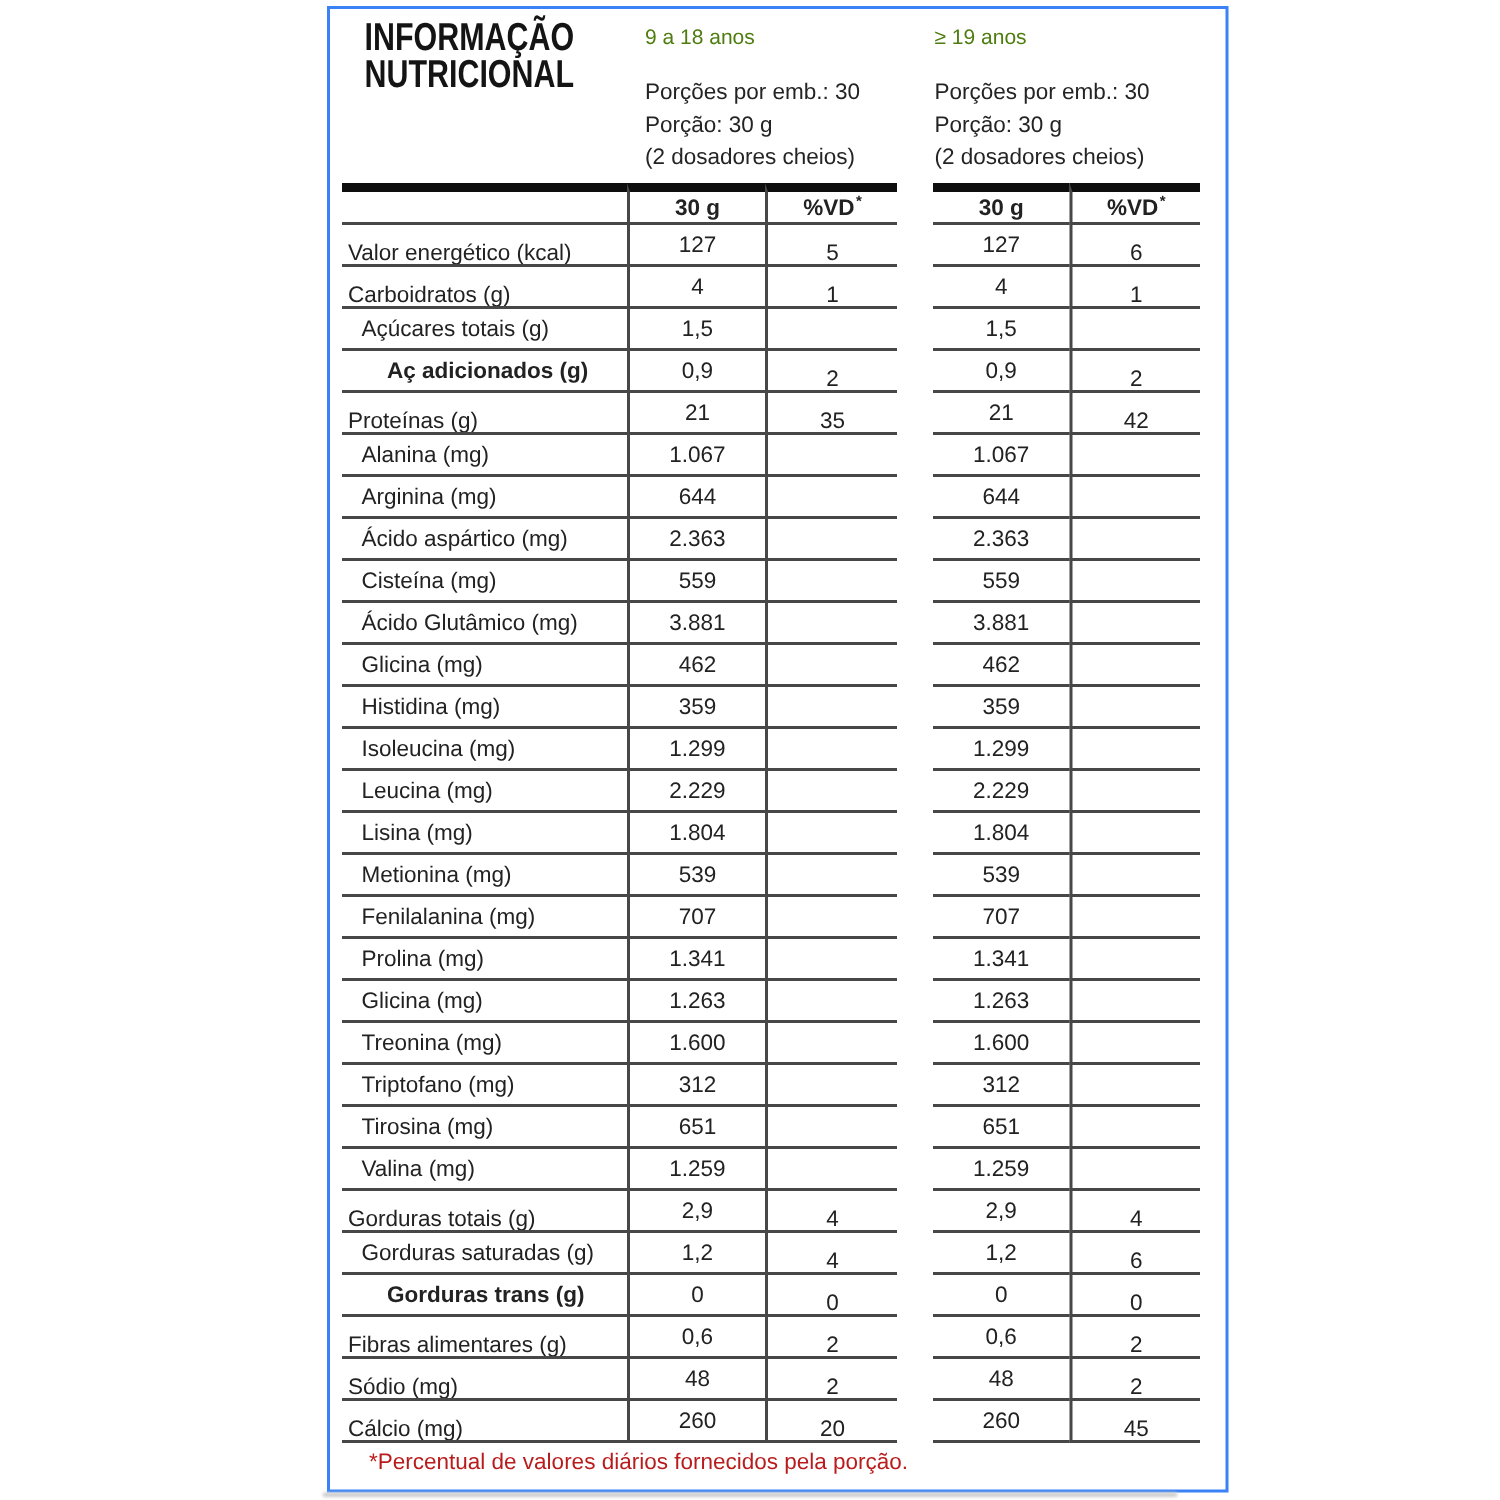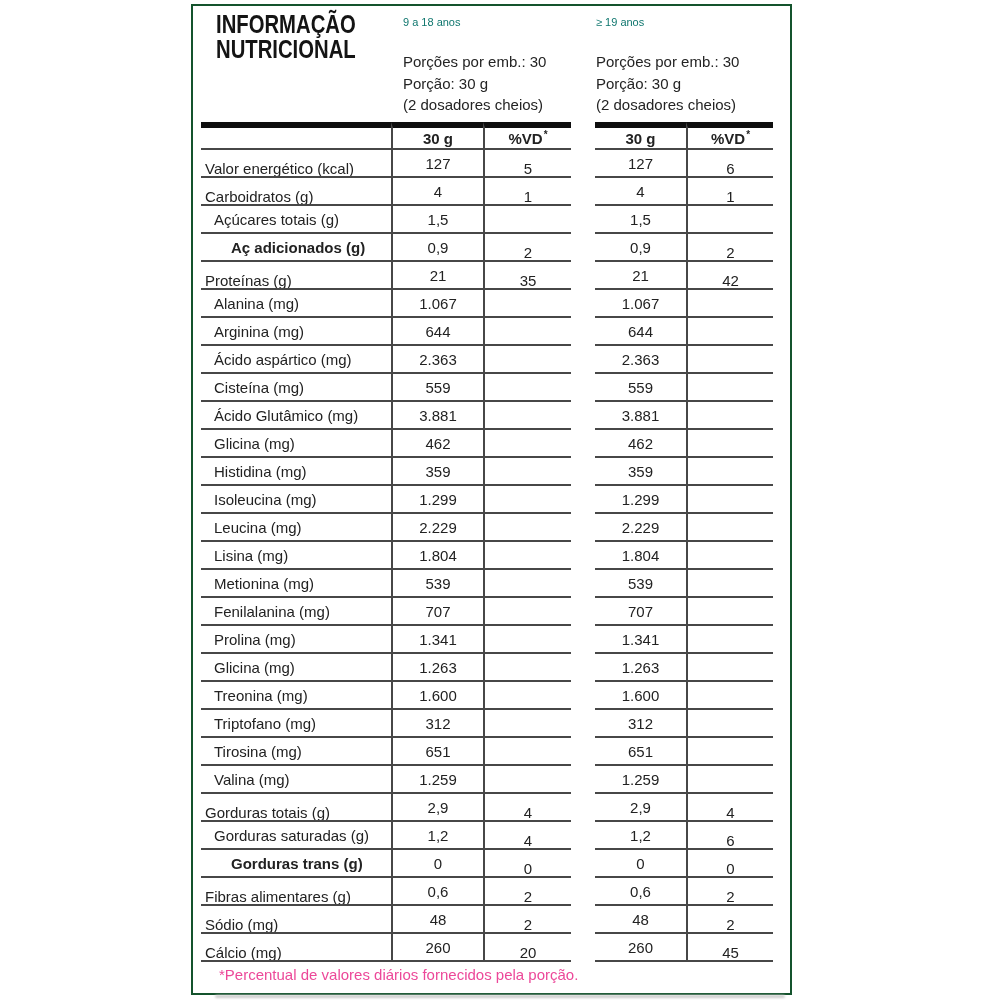--- a/index.html
+++ b/index.html
@@ -1,30 +1,30 @@
 <!DOCTYPE html>
 <html><head>
 <meta charset="utf-8">
 <style>
   html,body { margin:0; padding:0; background:#ffffff; }
   .sheet {
     position:relative; width:1000px; height:1000px; background:#ffffff;
     font-family:"Liberation Sans", sans-serif; color:#222; overflow:hidden;
   }
   .label-box {
-    position:absolute; left:191px; top:4px; width:597px; height:987px;
-    border:2px solid #14532d; background:#ffffff;
+    position:absolute; left:218px; top:4px; width:597px; height:987px;
+    border:2px solid #3b82f6; background:#ffffff;
   }
   
   .title {
     position:absolute; left:23px; top:6px; font-weight:700; font-size:26px;
     line-height:25px; color:#141414; white-space:nowrap;
     transform:scaleX(0.78); transform-origin:left top;
   }
-  .age-label { position:absolute; top:10px; font-size:11px; color:#0f766e; white-space:nowrap; }
+  .age-label { position:absolute; top:10px; font-size:14px; color:#4d7c0f; white-space:nowrap; }
   .info-block { position:absolute; top:45px; font-size:15px; line-height:21.5px; color:#242424; white-space:nowrap; }
   .gx1 { left:210px; }
   .gx2 { left:403px; }
   
   .table-area { position:absolute; left:0; top:116px; width:100%; }
   .t-row { display:flex; height:28px; padding-left:8px; }
   .cell {
     box-sizing:border-box; display:flex; align-items:center;
     font-size:15px; color:#222; overflow:hidden; white-space:nowrap;
   }
@@ -35,21 +35,21 @@
   .c-a2 { width:91px; border-bottom:2px solid #474747; justify-content:center; }
   .c-v2 { width:87px; border-left:2px solid #474747; border-bottom:2px solid #474747; justify-content:center; }
   .t-head .cell { font-weight:700; }
   .t-head .c-label, .t-head .c-a1, .t-head .c-v1,
   .t-head .c-a2, .t-head .c-v2 { border-top:6px solid #0e0e0e; }
   .ind-0 { padding-left:4px;margin-top:10px; }
   .ind-1 { padding-left:13px;text-align:right; }
   .ind-2 { padding-left:30px;font-weight:bold; }
   .vd-val { transform:translateY(5px); }
   .vdsup { font-size:10px; transform:translateY(-4px); margin-left:1px; }
-  .footnote { position:absolute; left:26px; top:960px; font-size:15px; color:#ec4899; }
+  .footnote { position:absolute; left:26px; top:960px; font-size:15px; color:#b91c1c; }
   .scan-smudge {
     position:absolute; left:215px; top:995px; width:570px; height:3px;
     background:#cccccc; filter:blur(1px); border-radius:2px;
   }
 </style>
 </head>
 <body>
 
 <div class="sheet">
   <div class="label-box">

